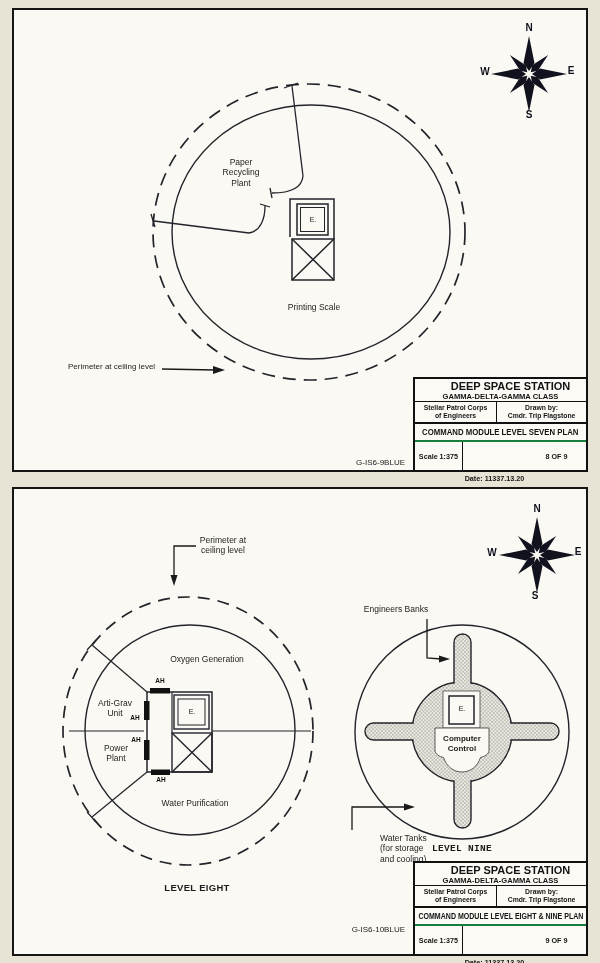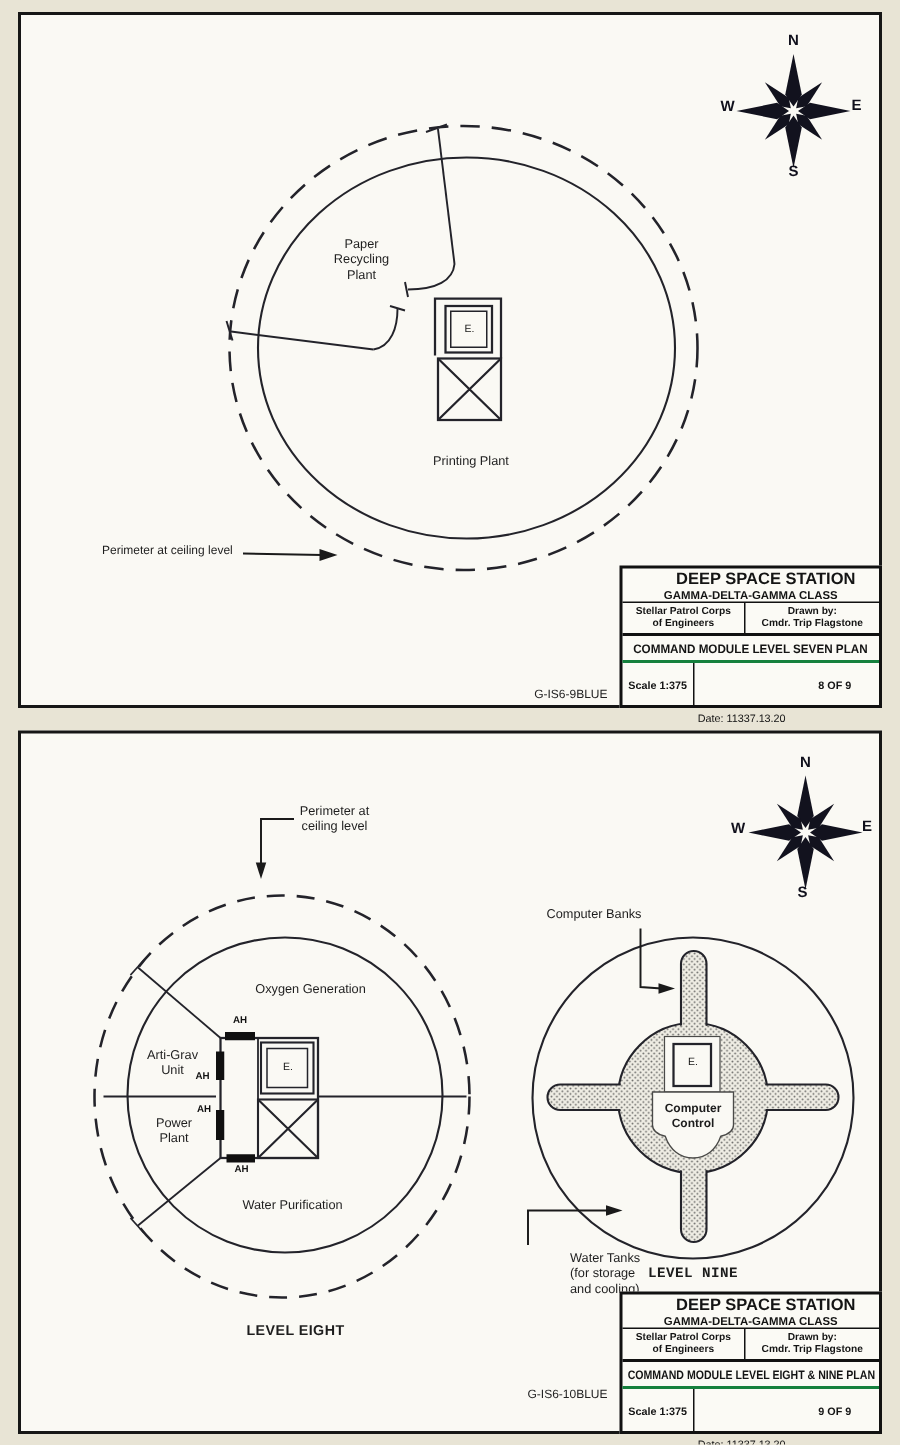--- a/index.html
+++ b/index.html
@@ -38,21 +38,21 @@
   .tb-h1{font-size:11px;padding-left:20px;}
   .tb-h2{font-size:7.6px;}
   .tb-row2{display:flex;height:20px;border-bottom:2px solid #111;font-weight:bold;text-align:center;}
   .tb-row2>div{display:flex;flex-direction:column;justify-content:center;font-size:6.8px;line-height:1.25;}
   .tb-c1{width:48%;border-right:1.5px solid #111;box-sizing:border-box;}
   .tb-c2{width:52%;}
   .tb-title{height:16px;border-bottom:2px solid #15803d;display:flex;align-items:center;justify-content:center;font-weight:bold;font-size:8.2px;white-space:nowrap;}
   .tb-row4{display:flex;height:28px;font-weight:bold;font-size:7.2px;}
   .tb-row4>div{display:flex;align-items:center;justify-content:center;box-sizing:border-box;}
   .tb-scale{width:28%;border-right:1.5px solid #111;}
-  .tb-date{width:37.5%;border-right:1.5px solid #111;font-weight:normal;margin-top:36px;}
+  .tb-date{width:37.5%;border-right:1.5px solid #111;font-weight:bold;margin-top:36px;}
   .tb-page{flex:1;}
   .cond{display:inline-block;transform:scaleX(.95);}
   .cond2{display:inline-block;transform:scaleX(.86);}
 </style>
 </head>
 <body>
 
 <div class="panel" id="p1">
   <svg width="572" height="460" viewBox="0 0 572 460">
 
@@ -104,21 +104,21 @@
   <div class="cdir" style="left:557px;top:55px;">E</div>
   <div class="cdir" style="left:515px;top:99px;">S</div>
   <div class="cdir" style="left:471px;top:56px;">W</div>
 
   <div class="lbl" style="left:227px;top:147px;">
     <div>Paper</div>
     <div>Recycling</div>
     <div>Plant</div>
   </div>
   <div class="elev" style="left:299px;top:206px;">E.</div>
-  <div class="lbl" style="left:300px;top:292px;">Printing Plant</div>
+  <div class="lbl" style="left:300px;top:292px;">Printing Scale</div>
   <div class="lbl left" style="left:54px;top:352px;font-size:8px;">Perimeter at ceiling level</div>
 
   <div class="gid" style="bottom:3px;">G-IS6-9BLUE</div>
 
   <div class="tblock">
     <div class="tb-head">
       <div class="tb-h1">DEEP SPACE STATION</div>
       <div class="tb-h2">GAMMA-DELTA-GAMMA CLASS</div>
     </div>
     <div class="tb-row2">
@@ -248,21 +248,21 @@
     <div>Plant</div>
   </div>
   <div class="lbl" style="left:181px;top:309px;">Water Purification</div>
   <div class="ah" style="left:146px;top:188px;">AH</div>
   <div class="ah" style="left:121px;top:225px;">AH</div>
   <div class="ah" style="left:122px;top:247px;">AH</div>
   <div class="ah" style="left:147px;top:287px;">AH</div>
   <div class="elev" style="left:178px;top:219px;">E.</div>
   <div class="lbl level-cap" style="left:183px;top:393px;">LEVEL EIGHT</div>
 
-  <div class="lbl" style="left:382px;top:115px;">Computer Banks</div>
+  <div class="lbl" style="left:382px;top:115px;">Engineers Banks</div>
   <div class="elev" style="left:448px;top:216px;">E.</div>
   <div class="lbl" style="left:448px;top:245px;font-size:8px;font-weight:bold;">
     <div>Computer</div>
     <div>Control</div>
   </div>
   <div class="lbl left" style="left:336px;top:344px;margin-left:30px;">
     <div>Water Tanks</div>
     <div>(for storage</div>
     <div>and cooling)</div>
   </div>

